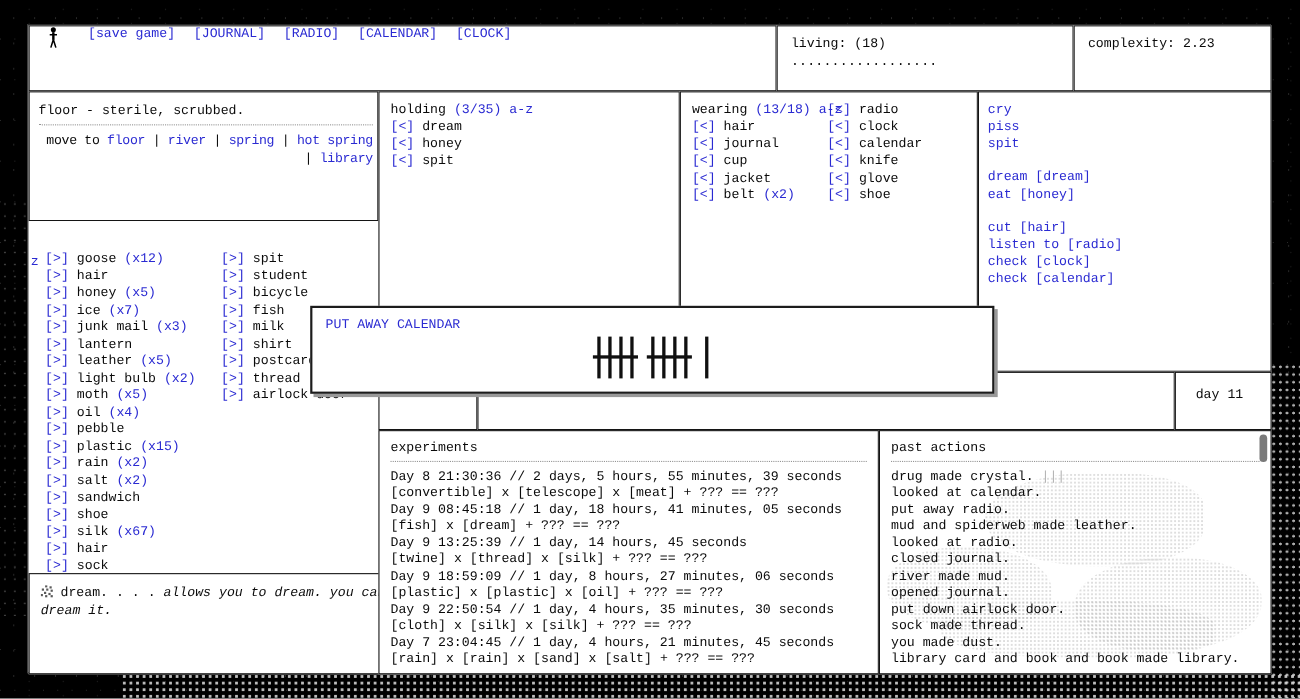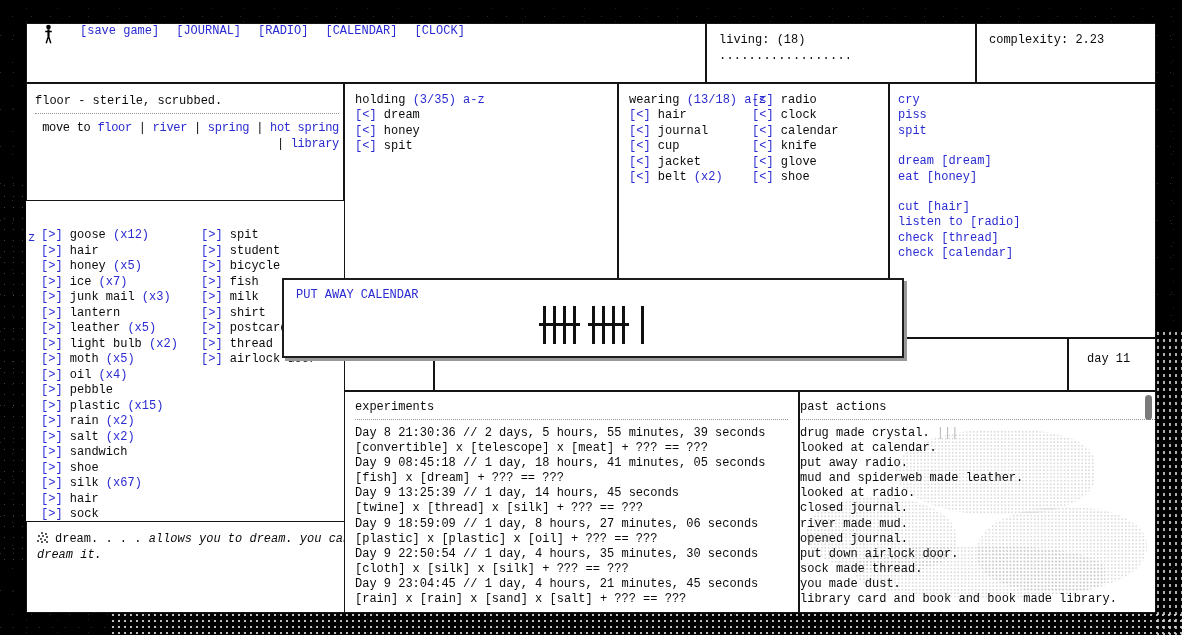--- a/index.html
+++ b/index.html
@@ -95,21 +95,21 @@
   
   .p-time{left:318px;top:315px;width:90px;height:53px;padding:10px 0 0 8px;}
   .p-midgap{left:408px;top:315px;width:634px;height:53px;}
   .p-day{left:1042px;top:315px;width:88px;height:53px;padding:13px 0 0 18px;}
 
   
   .p-exp{left:318px;top:368px;width:455px;height:222px;padding:8px 10px;}
   .exp-line{line-height:15.1px;white-space:nowrap;}
 
   
-  .p-past{left:773px;top:368px;width:357px;height:222px;padding:8px 0;}
+  .p-past{left:773px;top:368px;width:357px;height:222px;padding:8px 10px;}
   .pa-line{line-height:15.1px;white-space:nowrap;position:relative;z-index:1;}
   .pa-title,.exp-title{position:relative;z-index:1;}
   .faint{color:#b5b5b5;}
   .scroll-thumb{position:absolute;right:3px;top:3px;width:7px;height:25px;background:#7a7a7a;border-radius:4px;z-index:2;}
   .blob{position:absolute;background-image:radial-gradient(circle,#aeaeae 1px,transparent 1.15px);background-size:3.5px 3.5px;opacity:.4;z-index:0;}
   .blob1{left:95px;top:38px;width:200px;height:85px;border-radius:52% 40% 46% 55%;}
   .blob2{left:6px;top:105px;width:150px;height:75px;border-radius:46% 52% 40% 50%;}
   .blob3{right:8px;top:115px;width:170px;height:85px;border-radius:50% 44% 52% 42%;}
   .blob4{left:55px;bottom:14px;width:250px;height:52px;border-radius:40% 45% 35% 45%;}
 
@@ -266,21 +266,21 @@
           <span class="link action-link" data-interactable="true">piss</span>
           <span class="link action-link" data-interactable="true">spit</span>
         </div>
         <div class="action-group" data-interactable="false">
           <span class="link action-link" data-interactable="true">dream [dream]</span>
           <span class="link action-link" data-interactable="true">eat [honey]</span>
         </div>
         <div class="action-group" data-interactable="false">
           <span class="link action-link" data-interactable="true">cut [hair]</span>
           <span class="link action-link" data-interactable="true">listen to [radio]</span>
-          <span class="link action-link" data-interactable="true">check [thread]</span>
+          <span class="link action-link" data-interactable="true">check [clock]</span>
           <span class="link action-link" data-interactable="true">check [calendar]</span>
         </div>
       </div>
   </div>
 
   <div class="panel p-time" data-interactable="false">
     <span data-interactable="false">03:26:30</span>
   </div>
   <div class="panel p-midgap" data-interactable="false"></div>
   <div class="panel p-day" data-interactable="false">
@@ -294,21 +294,21 @@
         <div class="exp-line" data-interactable="false"><b>Day 8 21:30:36</b> // 2 days, 5 hours, 55 minutes, 39 seconds</div>
         <div class="exp-line" data-interactable="false">[convertible]<b> x </b>[telescope]<b> x </b>[meat] + ??? == ???</div>
         <div class="exp-line" data-interactable="false"><b>Day 9 08:45:18</b> // 1 day, 18 hours, 41 minutes, 05 seconds</div>
         <div class="exp-line" data-interactable="false">[fish]<b> x </b>[dream] + ??? == ???</div>
         <div class="exp-line" data-interactable="false"><b>Day 9 13:25:39</b> // 1 day, 14 hours, 45 seconds</div>
         <div class="exp-line" data-interactable="false">[twine]<b> x </b>[thread]<b> x </b>[silk] + ??? == ???</div>
         <div class="exp-line" data-interactable="false"><b>Day 9 18:59:09</b> // 1 day, 8 hours, 27 minutes, 06 seconds</div>
         <div class="exp-line" data-interactable="false">[plastic]<b> x </b>[plastic]<b> x </b>[oil] + ??? == ???</div>
         <div class="exp-line" data-interactable="false"><b>Day 9 22:50:54</b> // 1 day, 4 hours, 35 minutes, 30 seconds</div>
         <div class="exp-line" data-interactable="false">[cloth]<b> x </b>[silk]<b> x </b>[silk] + ??? == ???</div>
-        <div class="exp-line" data-interactable="false"><b>Day 9 23:04:45</b> // 1 day, 4 hours, 21 minutes, 45 seconds</div>
+        <div class="exp-line" data-interactable="false"><b>Day 7 23:04:45</b> // 1 day, 4 hours, 21 minutes, 45 seconds</div>
         <div class="exp-line" data-interactable="false">[rain]<b> x </b>[rain]<b> x </b>[sand]<b> x </b>[salt] + ??? == ???</div>
       </div>
   </div>
 
   <div class="panel p-past" data-interactable="false">
     <div class="blob blob1" data-interactable="false"></div>
     <div class="blob blob2" data-interactable="false"></div>
     <div class="blob blob3" data-interactable="false"></div>
     <div class="blob blob4" data-interactable="false"></div>
     <div class="scroll-thumb" data-interactable="true"></div>

